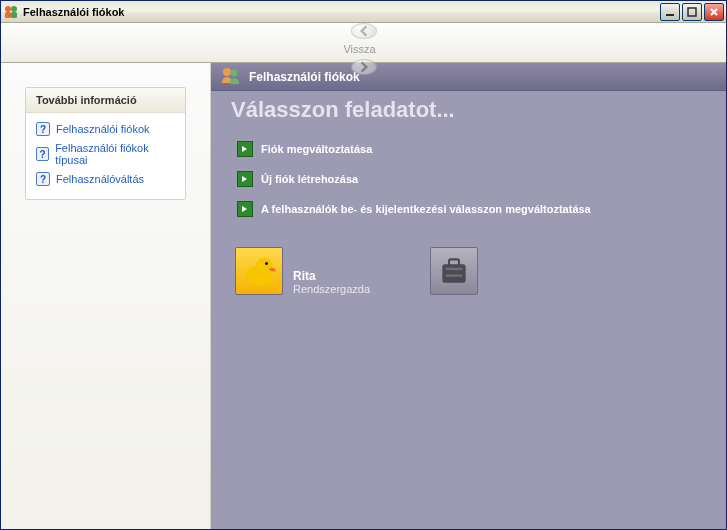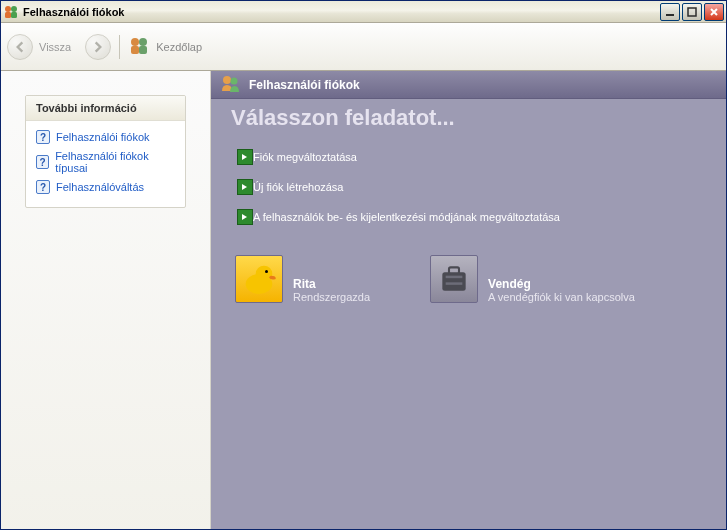--- a/index.html
+++ b/index.html
@@ -30,26 +30,27 @@
     width: 20px; height: 18px;
     border: 1px solid #003c74;
     border-radius: 2px;
     display: flex; align-items: center; justify-content: center;
     background: linear-gradient(to bottom, #f3f3ed, #c5c3b5);
   }
   .win-btn.close { background: linear-gradient(to bottom, #f5a6a0, #d4371a); }
   .win-btn svg { width: 10px; height: 10px; }
 
   .toolbar {
-    height: 48px;
+    height: 40px;
     background: linear-gradient(to bottom, #fefefe, #eeede5);
     border-bottom: 1px solid #aca899;
     display: flex; align-items: center;
     padding: 0 6px;
     gap: 4px;
+    flex-direction: column;
   }
   .nav-btn {
     width: 26px; height: 26px; border-radius: 50%;
     display: flex; align-items: center; justify-content: center;
     background: radial-gradient(circle at 30% 30%, #fafafa, #d0cfc5);
     border: 1px solid #b0aea1;
   }
   .nav-btn svg { width: 14px; height: 14px; }
   .nav-btn.disabled { opacity: 0.55; }
   .toolbar-label { color: #999; margin-right: 10px; margin-left: 2px; }
@@ -113,22 +114,22 @@
   .content-header-title { color: #fff; font-weight: bold; font-size: 12px; }
 
   .content-body {
     flex: 1;
     padding: 6px 20px;
     color: #fff;
   }
   .big-heading { font-size: 22px; font-weight: bold; color: #e6e3ef; margin-bottom: 18px; }
   .tasks { margin-left: 6px; margin-bottom: 30px; }
   .task {
-    display: flex; align-items: center; gap: 0;
-    margin-bottom: 14px; cursor: pointer;
+    display: flex; align-items: center; gap: 8px;
+    margin-bottom: 14px; cursor: pointer; font-weight: bold;
   }
   .arrow-box {
     width: 16px; height: 16px; background: #2d8a2d;
     display: flex; align-items: center; justify-content: center;
     border: 1px solid #1a5e1a;
   }
   .arrow-box svg { width: 10px; height: 10px; }
   .task-label { color: #fff; font-size: 11px; }
 
   .accounts {
@@ -259,21 +260,21 @@
               </svg>
           </span>
           <span class="task-label">Új fiók létrehozása</span>
         </div>
         <div class="task">
           <span class="arrow-box">
             <svg viewBox="0 0 10 10">
                 <path d="M2 2 L7 5 L2 8 Z" fill="#fff"></path>
               </svg>
           </span>
-          <span class="task-label">A felhasználók be- és kijelentkezési módjának megváltoztatása</span>
+          <span class="task-label">A felhasználók be- és kijelentkezési válasszon megváltoztatása</span>
         </div>
       </div>
 
 
       <div class="accounts">
         <div class="account">
           <div class="avatar duck">
             <svg viewBox="0 0 48 48" width="40" height="40">
               <ellipse cx="24" cy="30" rx="16" ry="12" fill="#f7c400"></ellipse>
               <circle cx="30" cy="18" r="10" fill="#f7c400"></circle>
@@ -288,22 +289,18 @@
         </div>
         <div class="account">
           <div class="avatar suitcase">
             <svg viewBox="0 0 48 48" width="40" height="40">
               <rect x="10" y="16" width="28" height="22" rx="3" fill="#4a4a52"></rect>
               <rect x="18" y="10" width="12" height="8" rx="2" fill="none" stroke="#4a4a52" stroke-width="2.5"></rect>
               <rect x="14" y="20" width="20" height="3" fill="#6c6c78"></rect>
               <rect x="14" y="28" width="20" height="3" fill="#6c6c78"></rect>
             </svg>
           </div>
-          <div class="account-text">
-            <div class="account-name">Vendég</div>
-            <div class="account-desc">A vendégfiók ki van kapcsolva</div>
-          </div>
         </div>
       </div>
 
     </div>
   </div>
 </div>
 
 </body></html>

